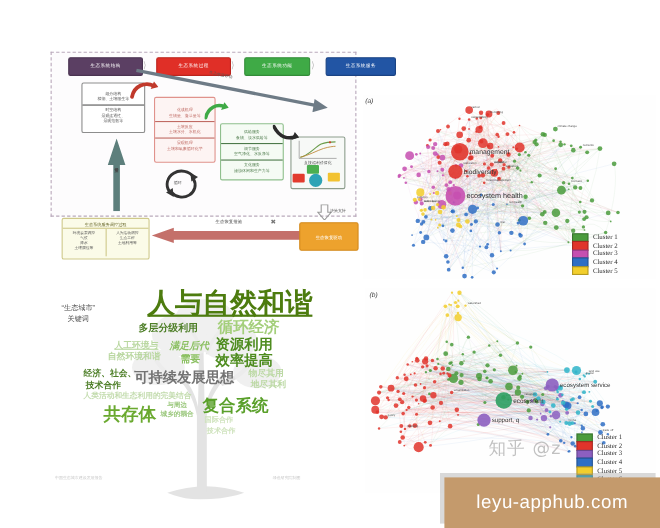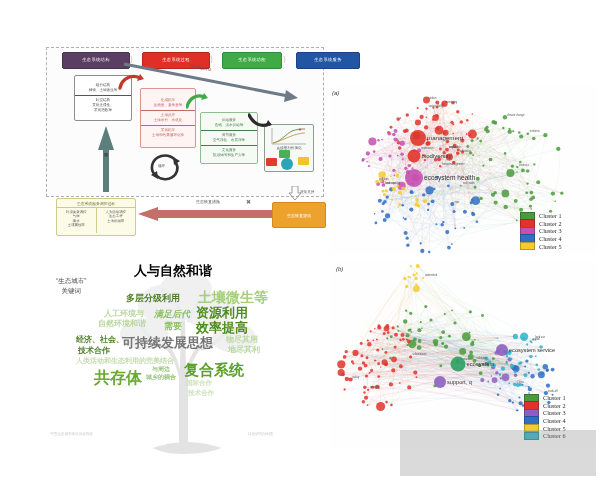--- a/index.html
+++ b/index.html
@@ -260,24 +260,24 @@
         <ellipse cx="160" cy="52" rx="26" ry="18"></ellipse>
         <ellipse cx="96" cy="76" rx="24" ry="16"></ellipse>
         <ellipse cx="186" cy="80" rx="22" ry="15"></ellipse>
         <ellipse cx="138" cy="30" rx="26" ry="16"></ellipse>
       </g>
     </svg>
 
     <div class="kw-label" style="white-space: pre-line;">“生态城市”
 关键词</div>
     <div id="cloud-words">
-        <div class="w" style="left: 86px; top: 6px; font-size: 13px; color: #000000;">人与自然和谐</div>
+        <div class="w" style="left: 86px; top: 6px; font-size: 25px; color: #4d7c0f; text-decoration: underline;">人与自然和谐</div>
         <div class="w" style="left: 78px; top: 36px; font-size: 9px; color: rgb(78, 127, 40);">多层分级利用</div>
-        <div class="w" style="left: 150px; top: 32px; font-size: 14px; color: rgb(164, 207, 123);">土壤微生等</div>
-        <div class="w" style="left: 56px; top: 52px; font-size: 8px; color: rgb(185, 215, 160);">人工环境与</div>
+        <div class="w" style="left: 150px; top: 32px; font-size: 14px; color: rgb(164, 207, 123);">循环经济</div>
+        <div class="w" style="left: 56px; top: 52px; font-size: 8px; color: rgb(185, 215, 160); text-decoration: underline;">人工环境与</div>
         <div class="w" style="left: 50px; top: 62px; font-size: 8px; color: rgb(185, 215, 160);">自然环境和谐</div>
         <div class="w" style="left: 106px; top: 52px; font-size: 9px; color: rgb(140, 192, 99); font-style: italic;">满足后代</div>
         <div class="w" style="left: 116px; top: 64px; font-size: 9px; color: rgb(140, 192, 99);">需要</div>
         <div class="w" style="left: 148px; top: 48px; font-size: 13px; color: rgb(78, 140, 31);">资源利用</div>
         <div class="w" style="left: 148px; top: 63px; font-size: 13px; color: rgb(78, 140, 31);">效率提高</div>
         <div class="w" style="left: 28px; top: 78px; font-size: 8px; color: rgb(78, 127, 40);">经济、社会、</div>
         <div class="w" style="left: 30px; top: 89px; font-size: 8px; color: rgb(78, 127, 40);">技术合作</div>
         <div class="w" style="left: 74px; top: 78px; font-size: 13px; color: #737373;">可持续发展思想</div>
         <div class="w" style="left: 178px; top: 78px; font-size: 8px; color: rgb(188, 217, 164);">物尽其用</div>
         <div class="w" style="left: 180px; top: 88px; font-size: 8px; color: rgb(188, 217, 164);">地尽其利</div>
@@ -1790,20 +1790,21 @@
           <text x="177" y="90" font-size="5.6" fill="#333" font-family="&quot;Liberation Sans&quot;, sans-serif">ecosystem service</text>
           <circle cx="126" cy="102" r="7.5" fill="#2e9e62" opacity="0.9"></circle>
           <text x="134.5" y="104" font-size="5.8" fill="#333" font-family="&quot;Liberation Sans&quot;, sans-serif">ecosystem</text>
           <circle cx="108" cy="120" r="6" fill="#8c5fc0" opacity="0.9"></circle>
           <text x="115" y="122" font-size="5.6" fill="#333" font-family="&quot;Liberation Sans&quot;, sans-serif">support, q</text>
         </g>
       </svg>
   </div>
   <div class="panel-tag" style="left:336px;top:266px;">(b)</div>
 
+  <div class="zhihu">知乎 @z</div>
 
   <div class="legend legend-b" id="legend-b">
       <div class="lg-row">
         <span class="lg-chip" style="background: rgb(74, 155, 60);"></span>
         <span class="lg-text">Cluster 1</span>
       </div>
       <div class="lg-row">
         <span class="lg-chip" style="background: rgb(224, 52, 43);"></span>
         <span class="lg-text">Cluster 2</span>
       </div>
@@ -1819,14 +1820,17 @@
         <span class="lg-chip" style="background: rgb(242, 206, 44);"></span>
         <span class="lg-text">Cluster 5</span>
       </div>
       <div class="lg-row">
         <span class="lg-chip" style="background: rgb(47, 180, 201);"></span>
         <span class="lg-text">Cluster 6</span>
       </div>
     </div>
 
   <div class="banner-shadow"></div>
+  <div class="banner">
+    <span class="banner-text">leyu-apphub.com</span>
+  </div>
 
 </div>
 
 </body></html>

